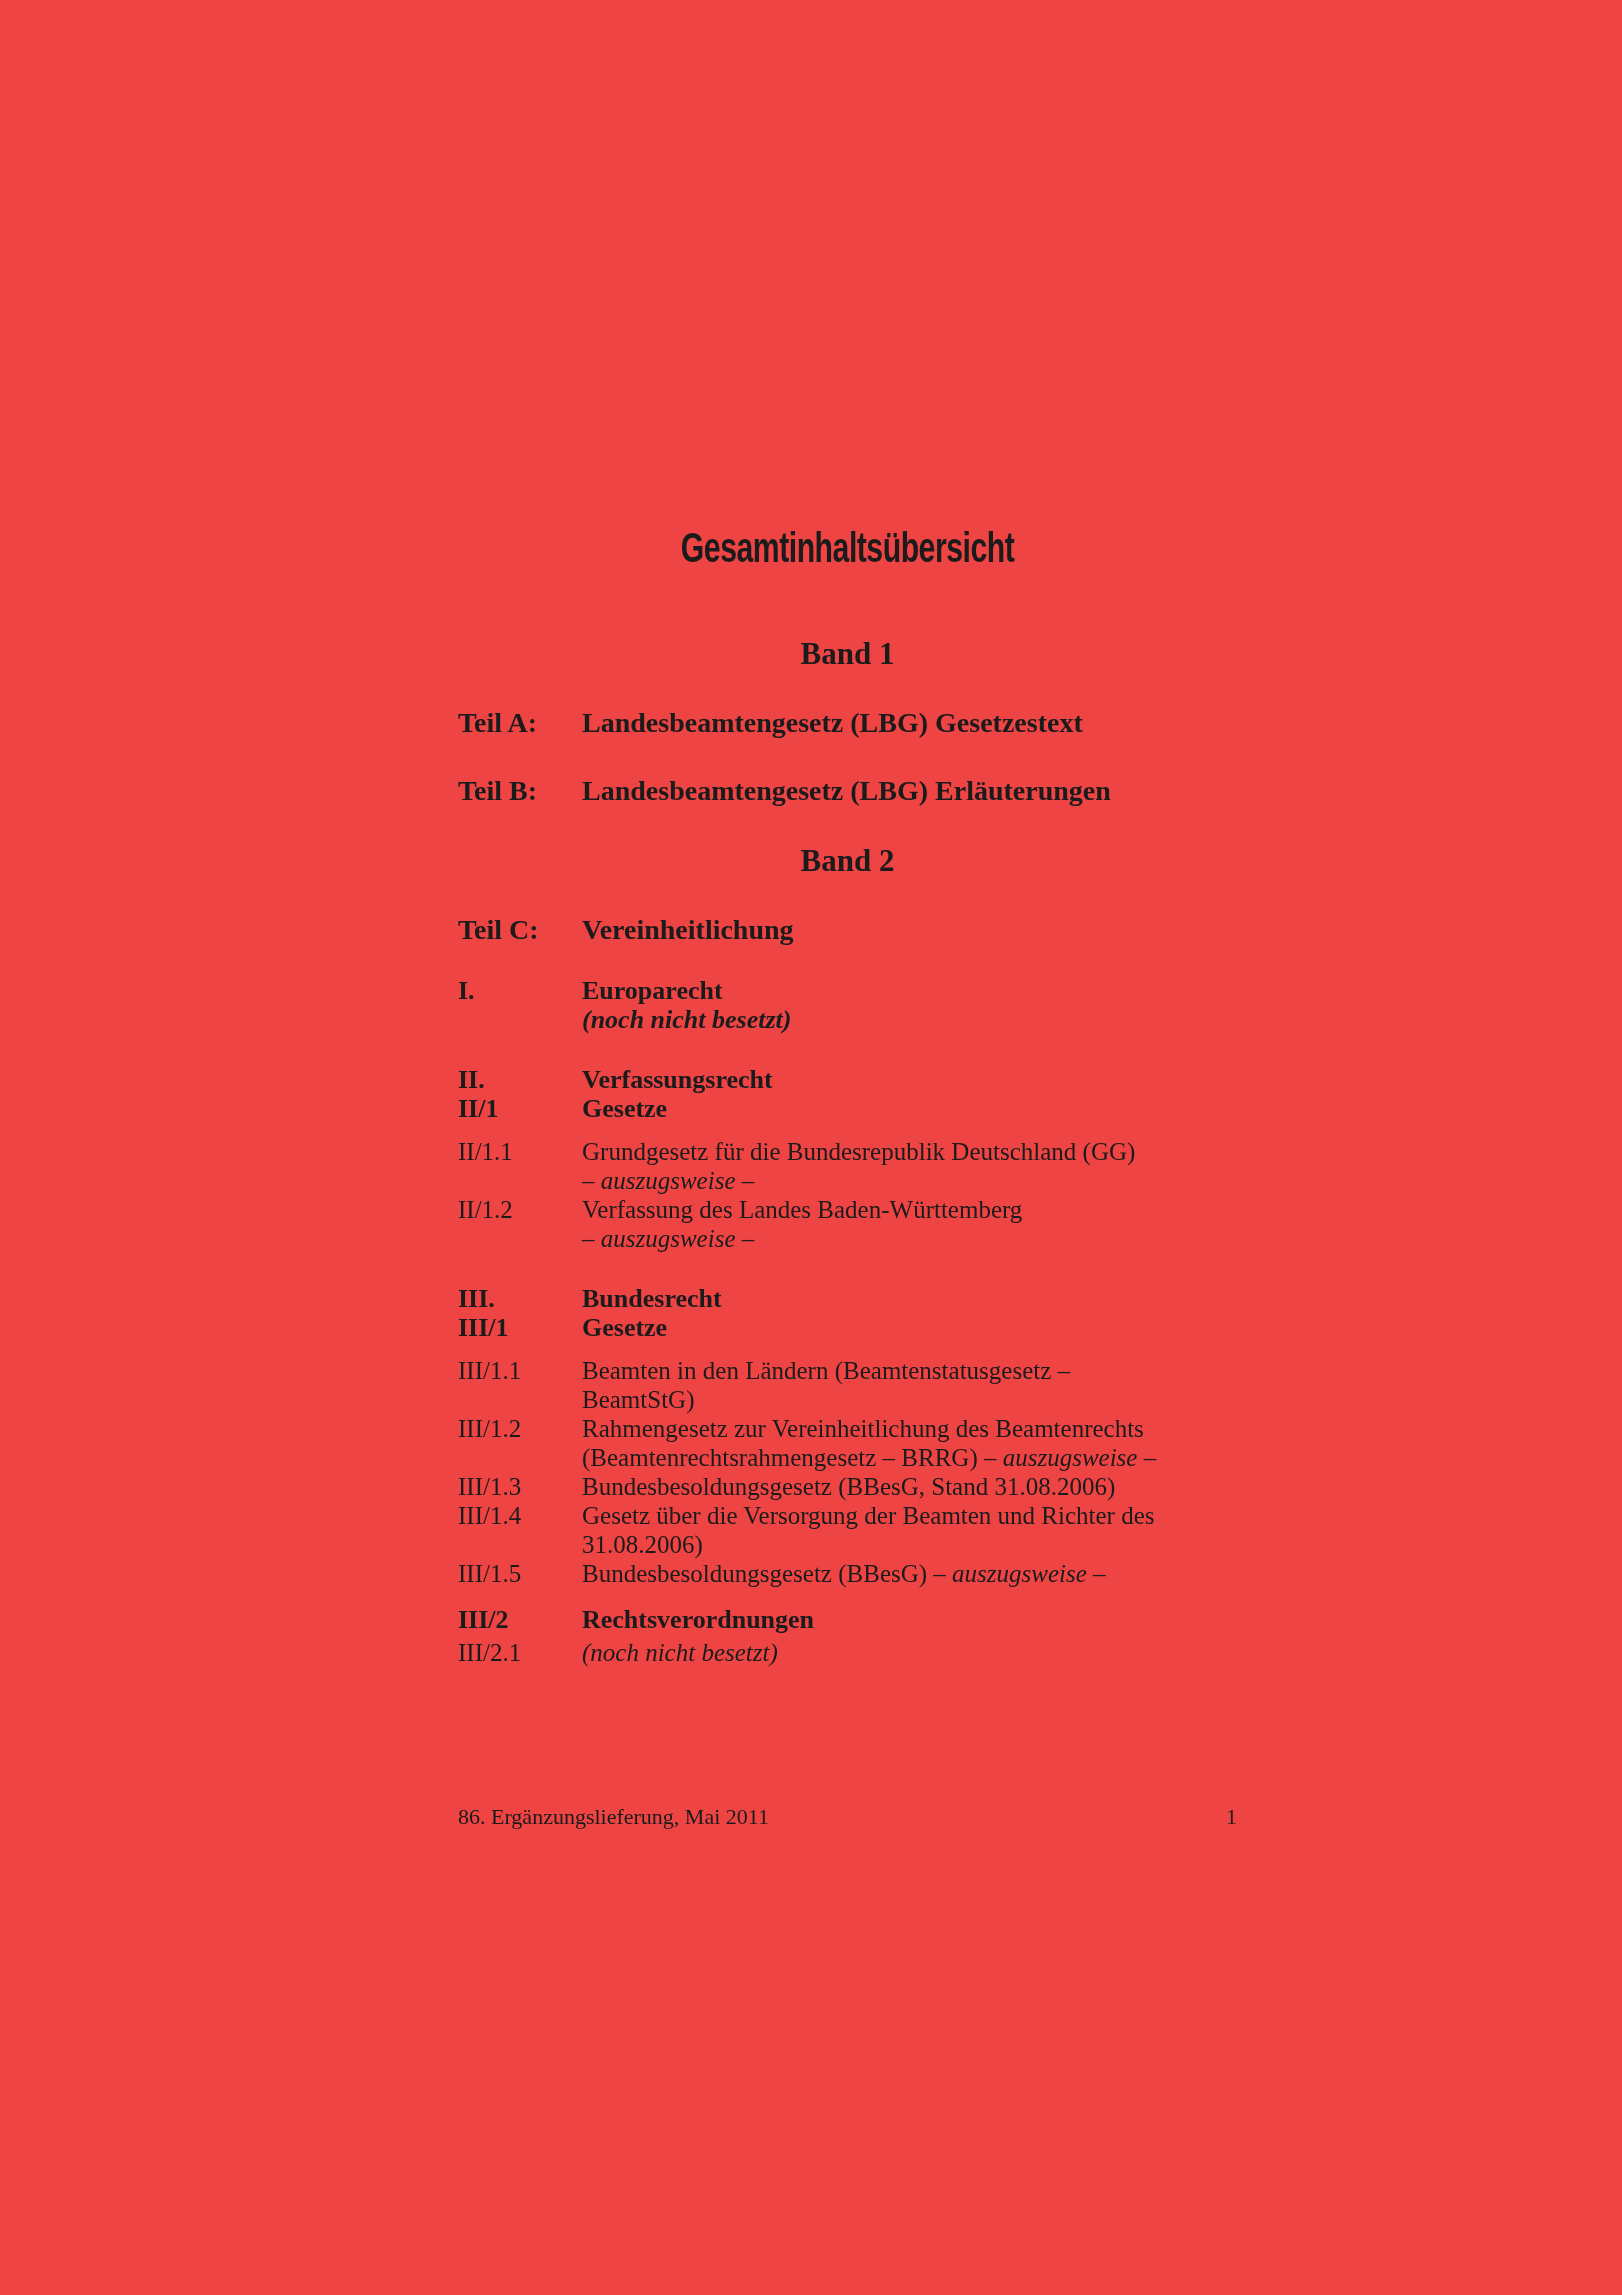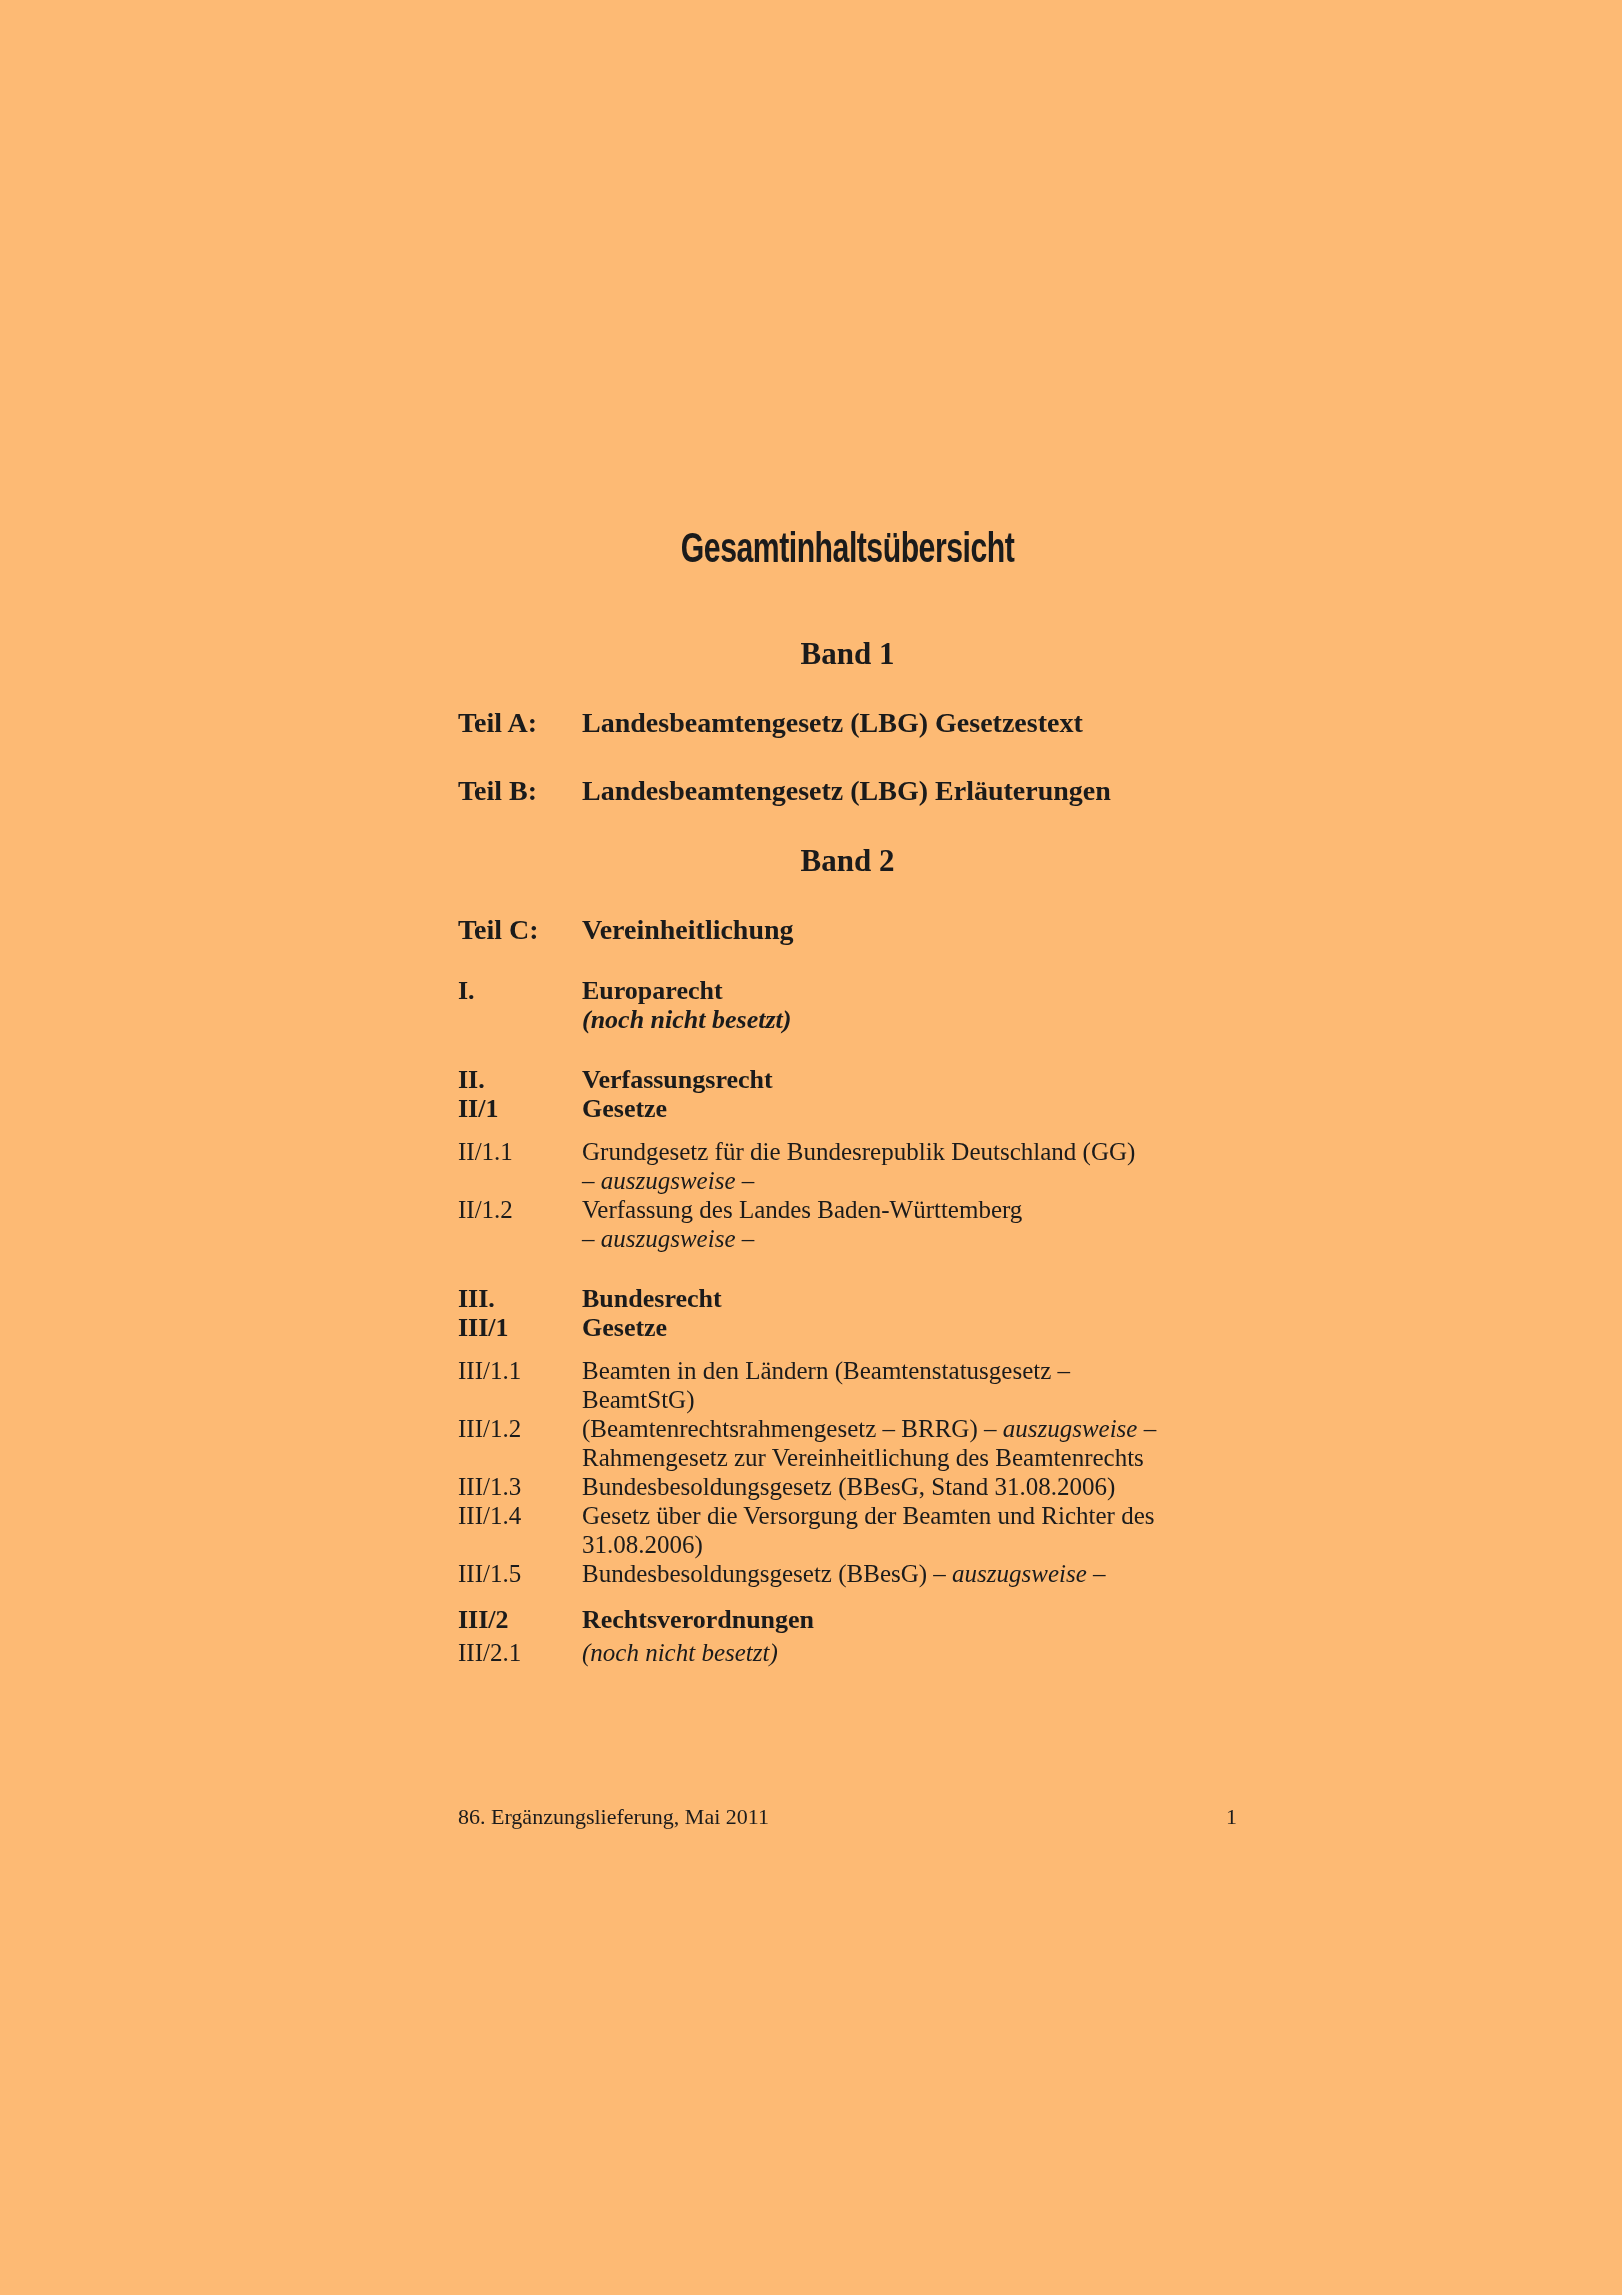--- a/index.html
+++ b/index.html
@@ -1,20 +1,20 @@
 <!DOCTYPE html>
 <html style="font-size:10.5px"><head>
 <meta charset="utf-8">
 <style>
   html,body{margin:0;padding:0;background:#e8e8e8;}
   .page{
     position:relative;
     width:1622px;height:2295px;
     margin:0 auto;
-    background:#fdba74;
+    background:#ef4444;
     font-family:"Liberation Serif","DejaVu Serif",serif;
     color:#1b1b1b;
     overflow:hidden;
   }
   .content{
     position:absolute;
     left:458px;top:527px;
     width:779px;
   }
   .title-wrap{text-align:center;line-height:42px;height:42px;}
@@ -139,22 +139,22 @@
         <div class="row entry mt-sm">
           <span class="label">III/1.1</span>
           <div class="lines">
             <div class="line"><span class="">Beamten in den Ländern (Beamtenstatusgesetz –</span></div>
             <div class="line"><span class="">BeamtStG)</span></div>
           </div>
         </div>
         <div class="row entry">
           <span class="label">III/1.2</span>
           <div class="lines">
+            <div class="line"><span class="">Rahmengesetz zur Vereinheitlichung des Beamtenrechts</span></div>
             <div class="line"><span class="">(Beamtenrechtsrahmengesetz – BRRG) – </span><span class="seg-i ">auszugsweise</span><span class=""> –</span></div>
-            <div class="line"><span class="">Rahmengesetz zur Vereinheitlichung des Beamtenrechts</span></div>
           </div>
         </div>
         <div class="row entry">
           <span class="label">III/1.3</span>
           <div class="lines">
             <div class="line"><span class="">Bundesbesoldungsgesetz (BBesG, Stand 31.08.2006)</span></div>
           </div>
         </div>
         <div class="row entry">
           <span class="label">III/1.4</span>

